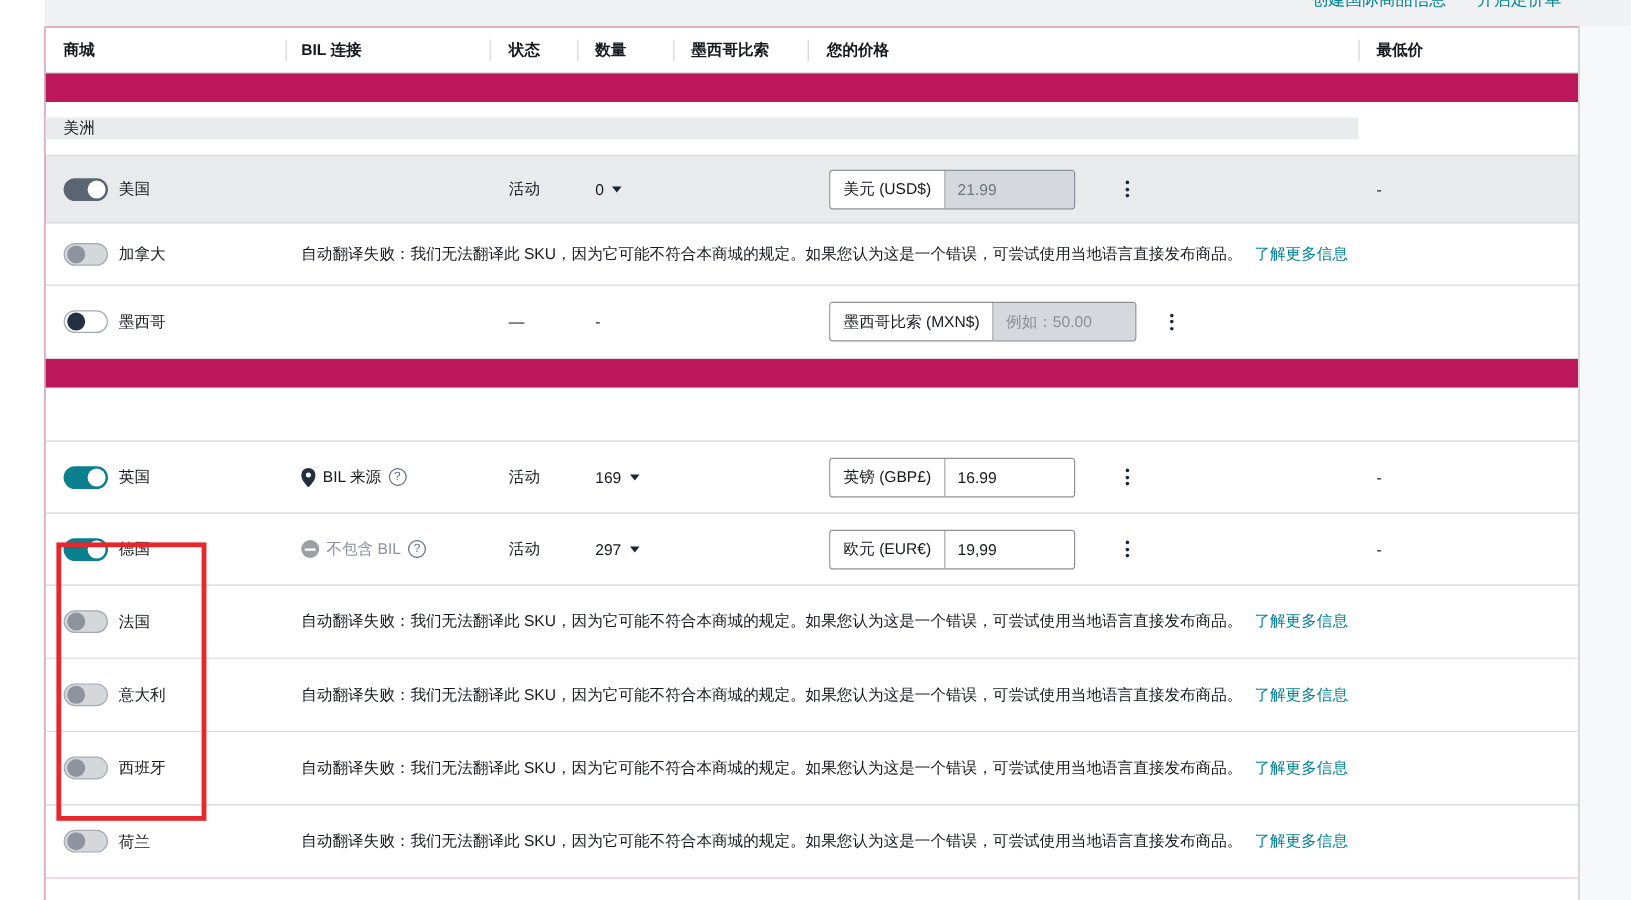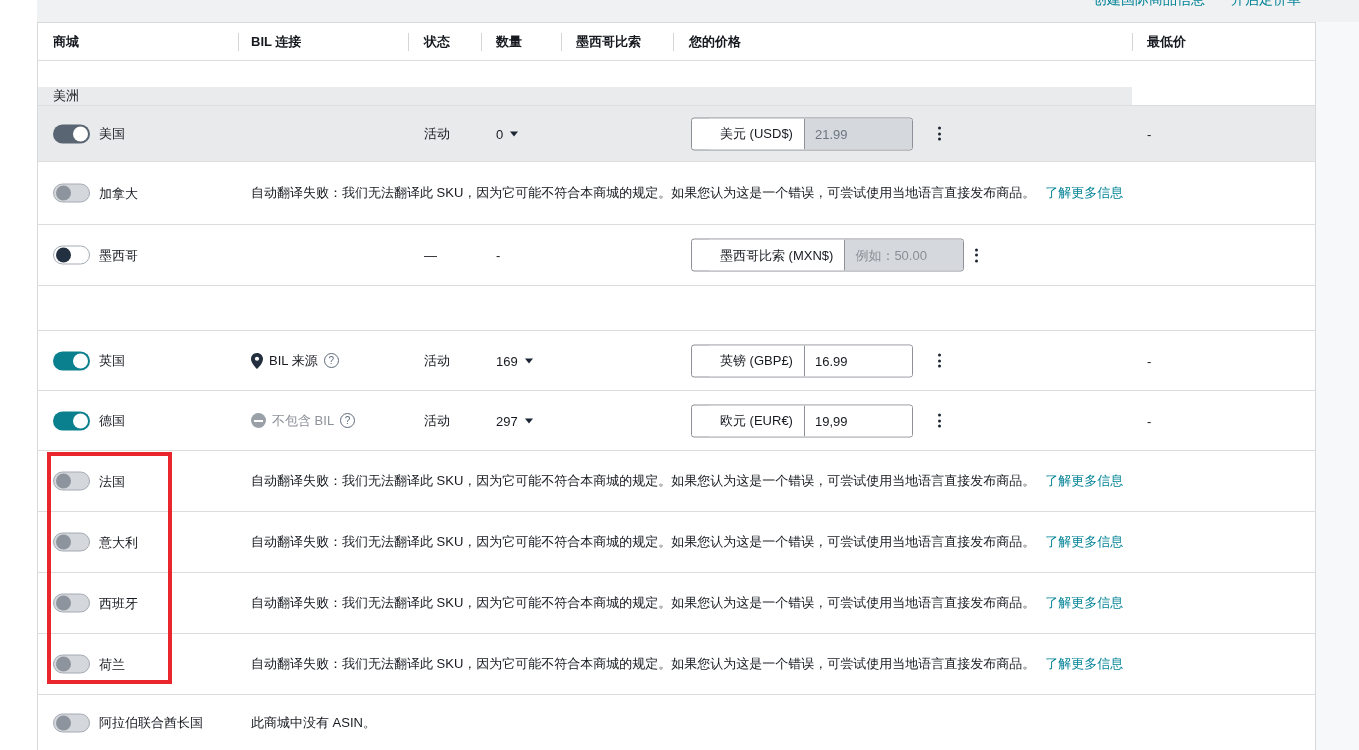--- a/index.html
+++ b/index.html
@@ -12,34 +12,34 @@
     background:#f0f1f3; overflow:hidden; }
   .top-links { position:absolute; right:58px; top:-9px; font-size:14px; white-space:nowrap; }
   .top-links a { color:#008296; text-decoration:none; margin-left:22px; cursor:pointer; }
 
   .right-strip { position:absolute; left:1316px; top:22px; width:43px; height:728px; background:#f6f8f9; }
 
   
   .card { position:absolute; left:37px; top:22px; width:1279px;
     border:1px solid #d8d9da; border-bottom:none; background:#be185d; }
   .row { position:relative; background:#fff; border-bottom:1px solid #dcddde; }
-  .rh-header{height:38px} .rh-sec{height:45px} .rh-us{height:56px} .rh-ca{height:63px}
+  .rh-header{height:38px} .rh-sec{height:45px} .rh-us{height:56px} .rh-ca{height:52px}
   .rh-mx{height:61px} .rh-uk{height:60px} .rh-de{height:60px} .rh-msg{height:61px} .rh-ae{height:56px}
   .row-gray { background:#e9eaec; }
 
   .cell { position:absolute; top:50%; transform:translateY(-50%); font-size:13px;
     color:#16191f; white-space:nowrap; }
   .p-mkt{left:15px} .p-bil{left:213px} .p-status{left:386px} .p-qty{left:458px}
   .p-ship{left:538px} .p-price{left:653px} .p-dots{left:898px} .p-dots-mx{left:935px}
   .p-low{left:1109px} .p-msg{left:213px}
   .hd { font-weight:bold; }
   .hsep { position:absolute; top:10px; height:18px; width:1px; background:#d3d5d7; }
 
   
-  .sec-row { display:flex; align-items:flex-end; }
+  .sec-row { display:flex; align-items:center;margin-top:24px; }
   .sec-gray { width:1094px; background:#eaebec; display:flex; align-items:center;
     padding-left:15px; font-size:13px; color:#16191f; }
   .sec-rest { flex:1; background:#fff; }
 
   
   .mkt { display:flex; align-items:center; gap:9px; }
   .toggle { position:relative; width:37px; height:19px; border-radius:10px;
     flex:0 0 auto; cursor:pointer; }
   .knob { position:absolute; top:2px; width:15px; height:15px; border-radius:50%; background:#fff; }
   .t-teal { background:#0a7f8e; } .t-teal .knob { right:2px; }
@@ -61,21 +61,21 @@
   .micon::after { content:""; position:absolute; left:3px; right:3px; top:6.5px; height:2px; background:#fff; }
 
   
   .qty { display:flex; align-items:center; cursor:pointer; }
   .caret { display:inline-block; width:0; height:0; border-left:4px solid transparent;
     border-right:4px solid transparent; border-top:5px solid #1b2533; margin-left:7px; }
 
   
   .pwrap { display:flex; align-items:center; }
   .pgroup { display:flex; align-items:stretch; height:33px; border:1px solid #8d9096;
-    border-radius:3px; overflow:hidden; background:#fff;padding-left:17px; }
+    border-radius:3px; overflow:hidden; background:#fff; }
   .pcur { display:flex; align-items:center; padding:0 11px; background:#fff;
     border-right:1px solid #8d9096; font-size:13px; color:#16191f; }
   .pinput { border:none; outline:none; width:107px; padding:0 10px; font-size:13px;
     color:#16191f; background:#fff; font-family:Liberation Sans, sans-serif; }
   .pinput:disabled { background:#d5d8dc; color:#6e7682; }
   .pinput.wide { width:118px; }
   .pinput::placeholder { color:#8a9097; }
 
   
   .dots { display:inline-block; cursor:pointer; padding:2px; }

